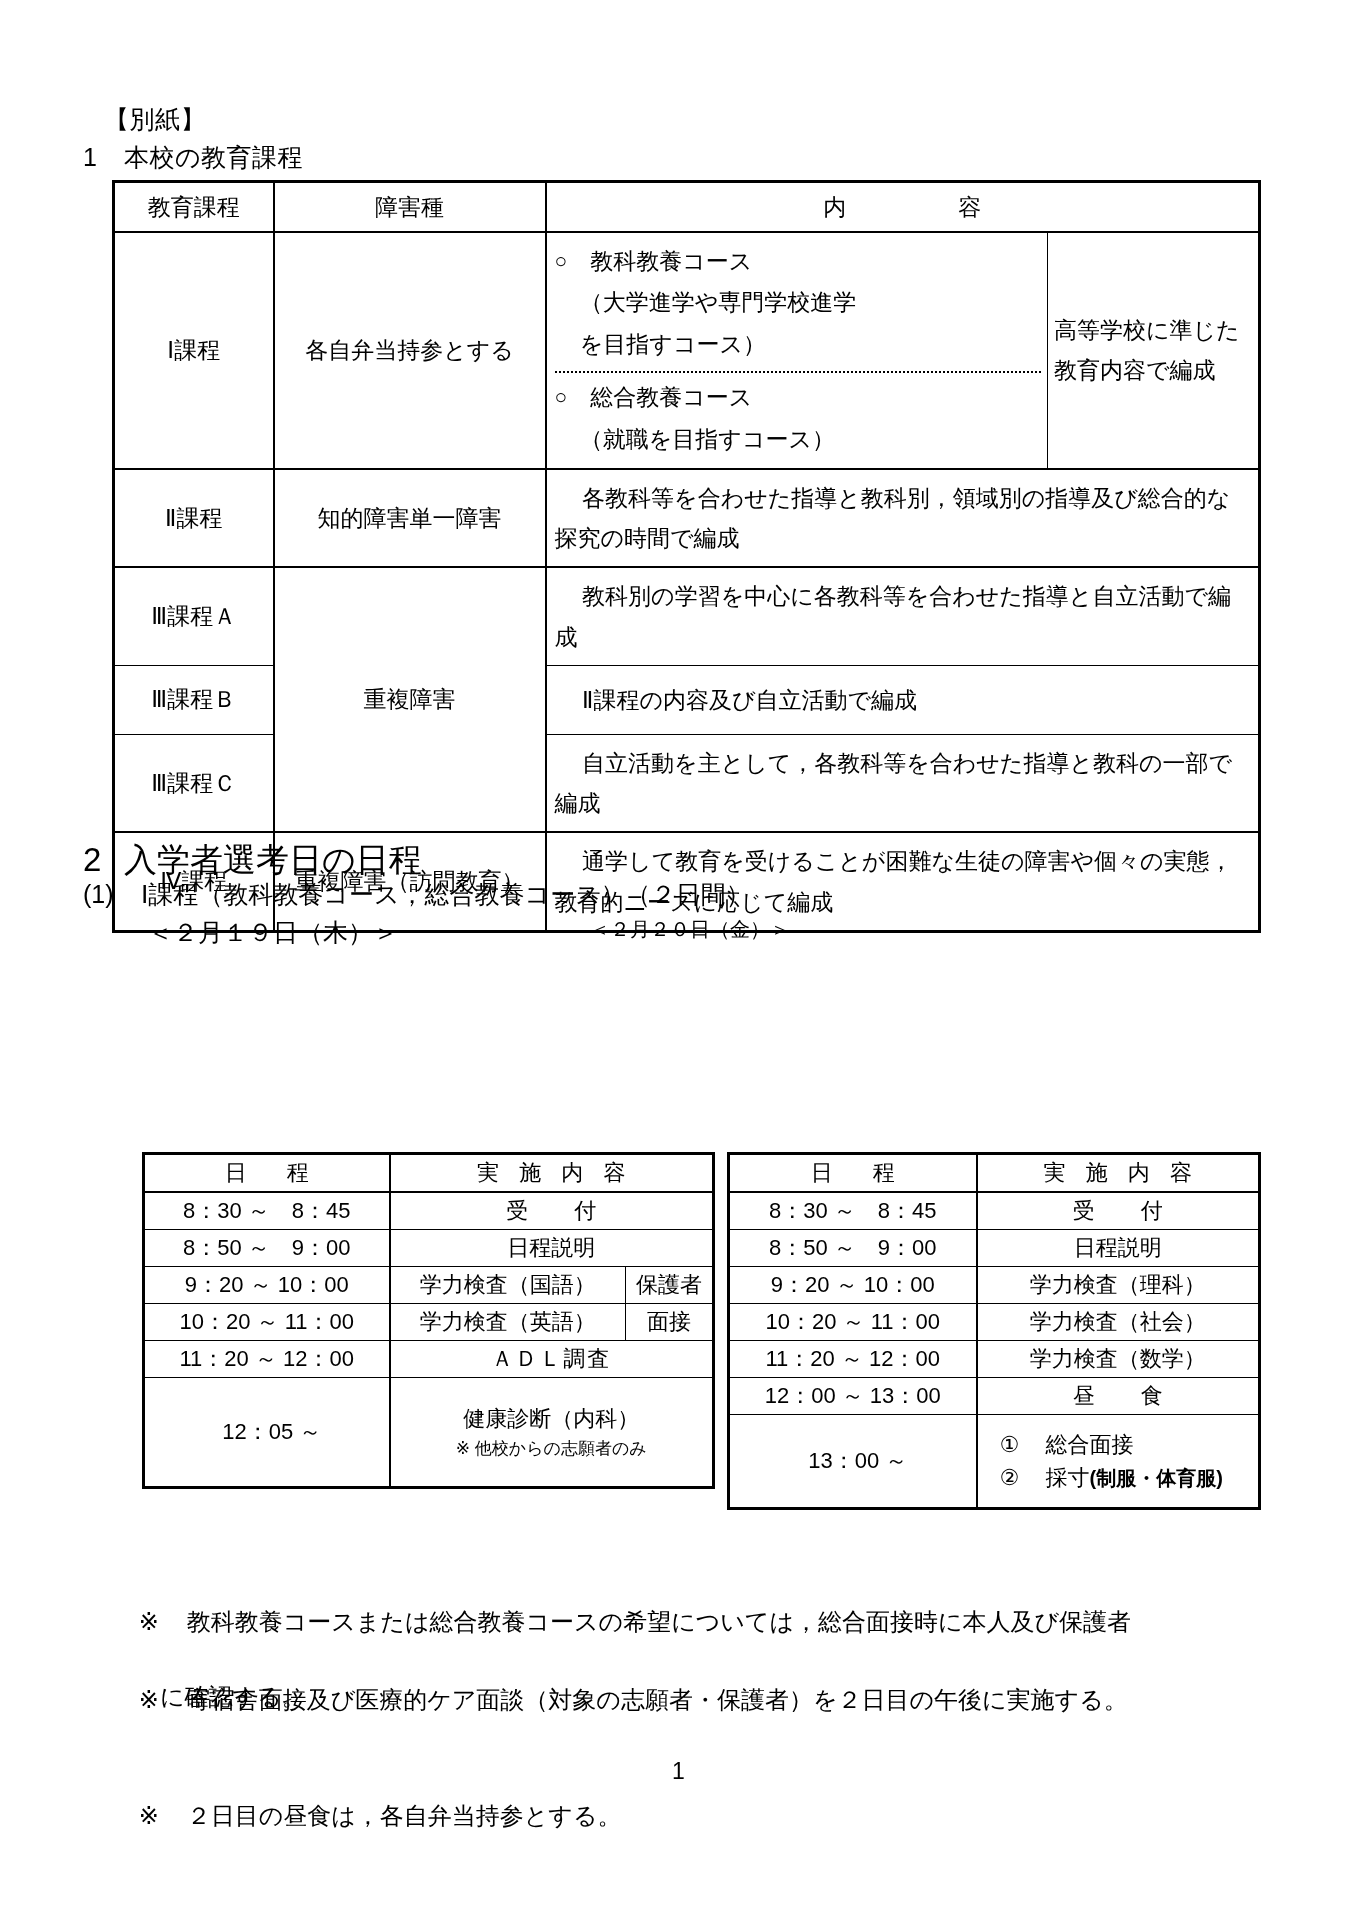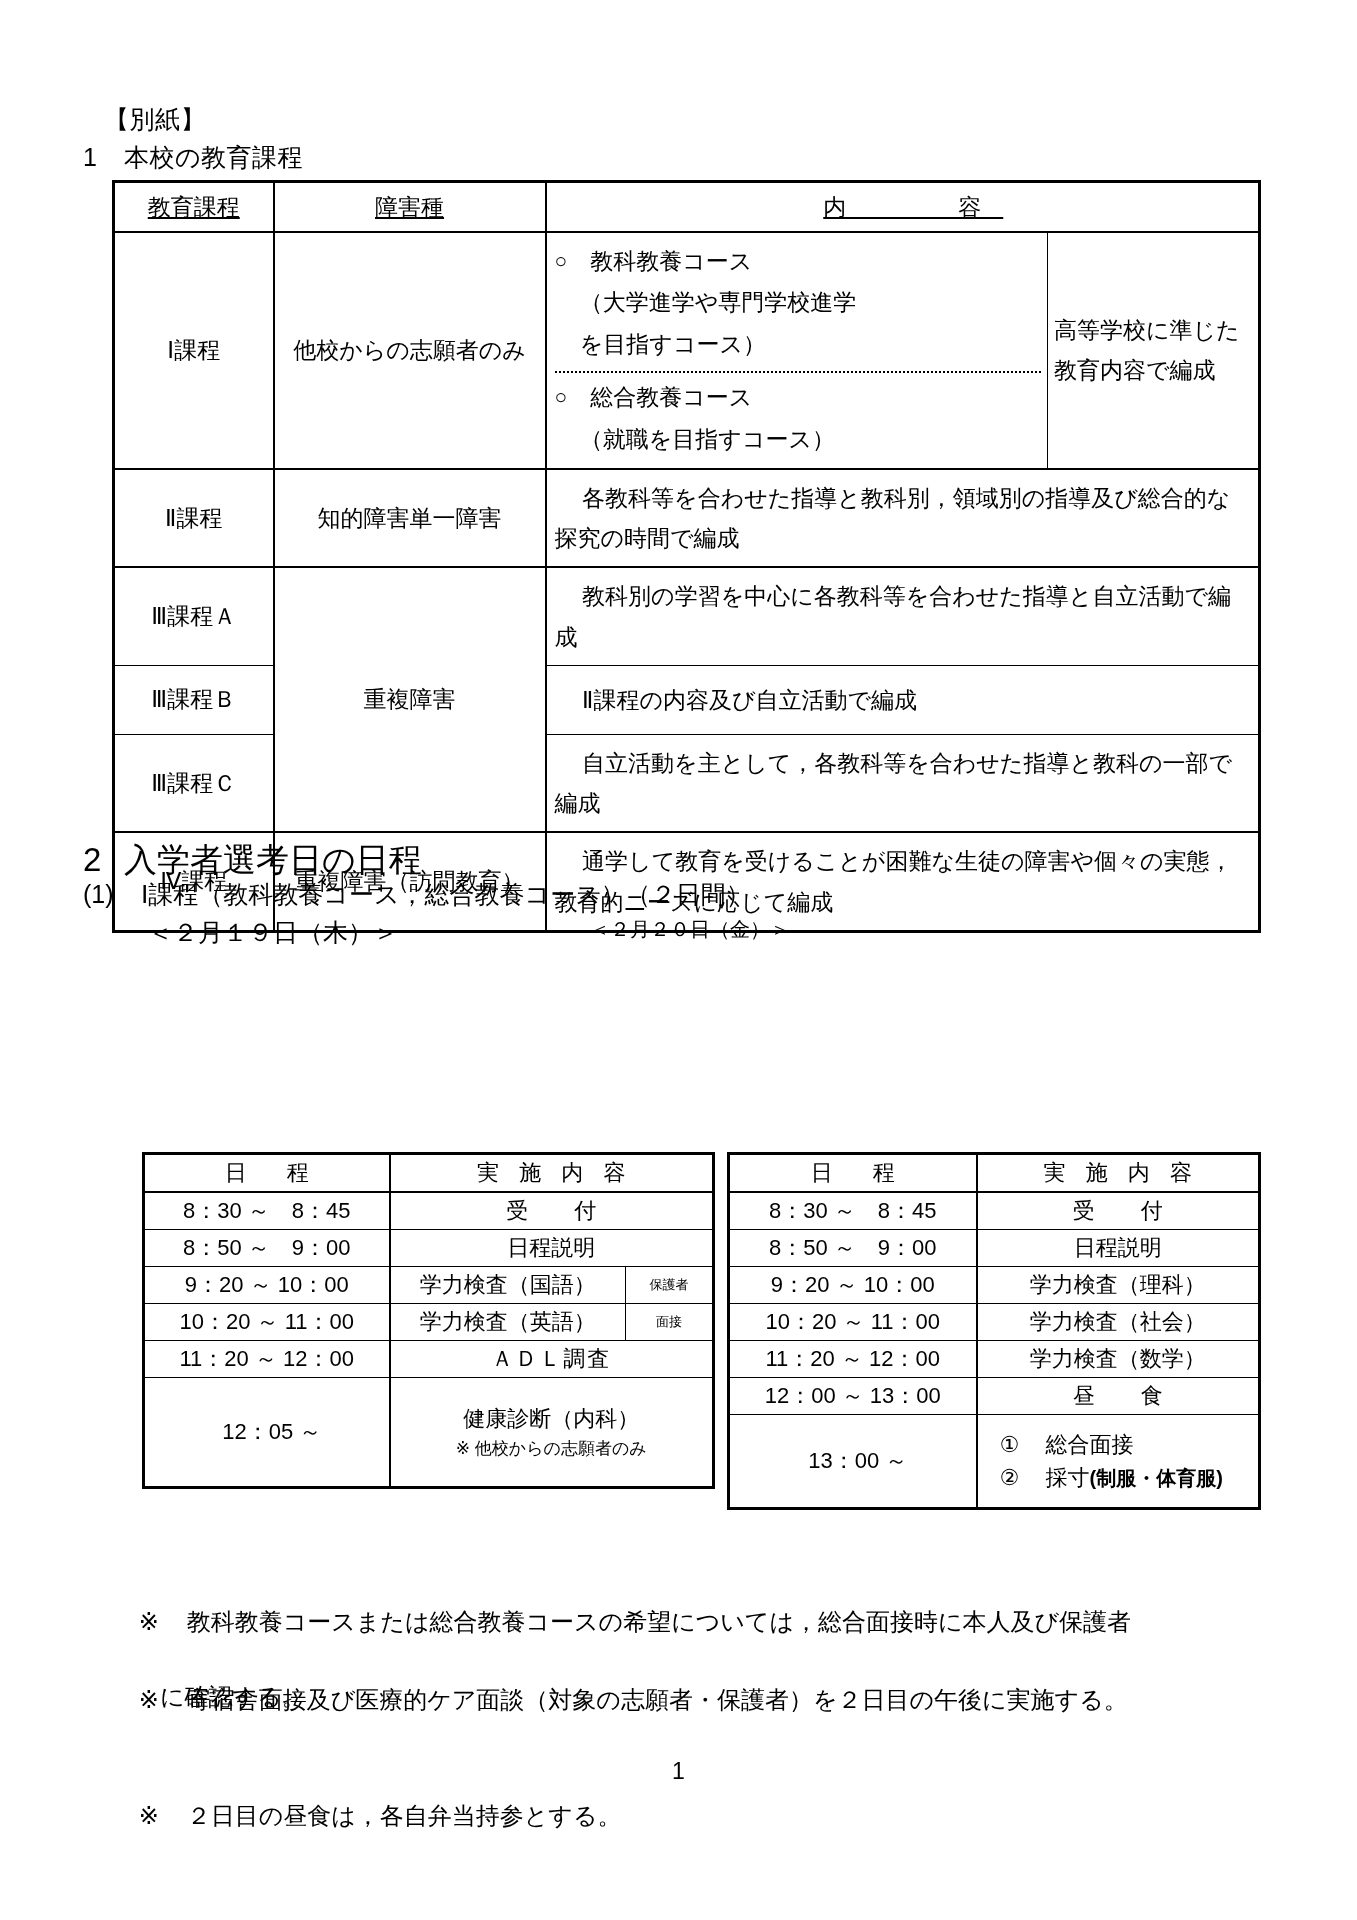--- a/index.html
+++ b/index.html
@@ -52,21 +52,21 @@
   #t1 td, #t1 th {
     border: 1px solid #000;
     padding: 0;
     vertical-align: middle;
     font-weight: normal;
   }
   #t1 .outer-top    { border-top: 3px solid #000; }
   #t1 .outer-bottom { border-bottom: 3px solid #000; }
   #t1 .outer-left   { border-left: 3px solid #000; }
   #t1 .outer-right  { border-right: 3px solid #000; }
-  #t1 .thick-b { border-bottom: 2.5px solid #000; text-decoration: underline; }
+  #t1 .thick-b { border-bottom: 2.5px solid #000; }
   #t1 .thick-t { border-top: 2.5px solid #000; }
   #t1 .thick-r { border-right: 2.5px solid #000; }
   #t1 .hdr { text-align: center; height: 48px; }
   #t1 .hdr .wide { letter-spacing: 22px; padding-left: 22px; }
   #t1 .ctr { text-align: center; }
   #t1 .body-cell {
     text-align: left;
     line-height: 1.75;
     padding: 8px 6px 8px 8px;
   }
@@ -139,21 +139,21 @@
     white-space: nowrap;
   }
   .sched .time.left-al { text-align: center; padding-left: 10px; }
   .sched .act { text-align: center; }
   .sched .hdr { text-align: center; }
   .sched .hdr .sp2 { letter-spacing: 9px; padding-left: 9px; }
   .sched .hdr .sp4 { letter-spacing: 7px; padding-left: 7px; }
   .sched .sp-recv { letter-spacing: 12px; padding-left: 12px; }
   .sched .sp-lunch { letter-spacing: 12px; padding-left: 12px; }
   .sched .adl { letter-spacing: 2px; }
-  .sched .side-note { text-align: center; font-size: 13px; width: 88px; }
+  .sched .side-note { text-align: center; font-size: 22px; width: 88px; }
   .sched .two-line {
     line-height: 1.45;
     padding: 6px 0;
     text-align: center;
   }
   .sched .note-small { font-size: 17px; display: block; margin-top: 2px; }
   .sched .numlist {
     text-align: left;
     padding: 4px 0 4px 22px;
     line-height: 1.5;
@@ -207,21 +207,21 @@
     </colgroup>
     <tbody>
       <tr>
         <td class="hdr outer-top outer-left thick-b thick-r">教育課程</td>
         <td class="hdr outer-top thick-b thick-r">障害種</td>
         <td class="hdr outer-top thick-b outer-right" colspan="2"><span class="wide">内　　容</span></td>
       </tr>
 
       <tr>
         <td class="ctr outer-left thick-r" style="height:196px">Ⅰ課程</td>
-        <td class="ctr thick-r">他校からの志願者のみ</td>
+        <td class="ctr thick-r">各自弁当持参とする</td>
         <td class="body-cell">
           <div class="course-blk">
             <div><span class="circ">○</span>　<span>教科教養コース</span></div>
             <div class="l2">（大学進学や専門学校進学</div>
             <div class="l2">を目指すコース）</div>
           </div>
           <div class="dashed-sep"></div>
           <div class="course-blk">
             <div><span class="circ">○</span>　<span>総合教養コース</span></div>
             <div class="l2">（就職を目指すコース）</div>

